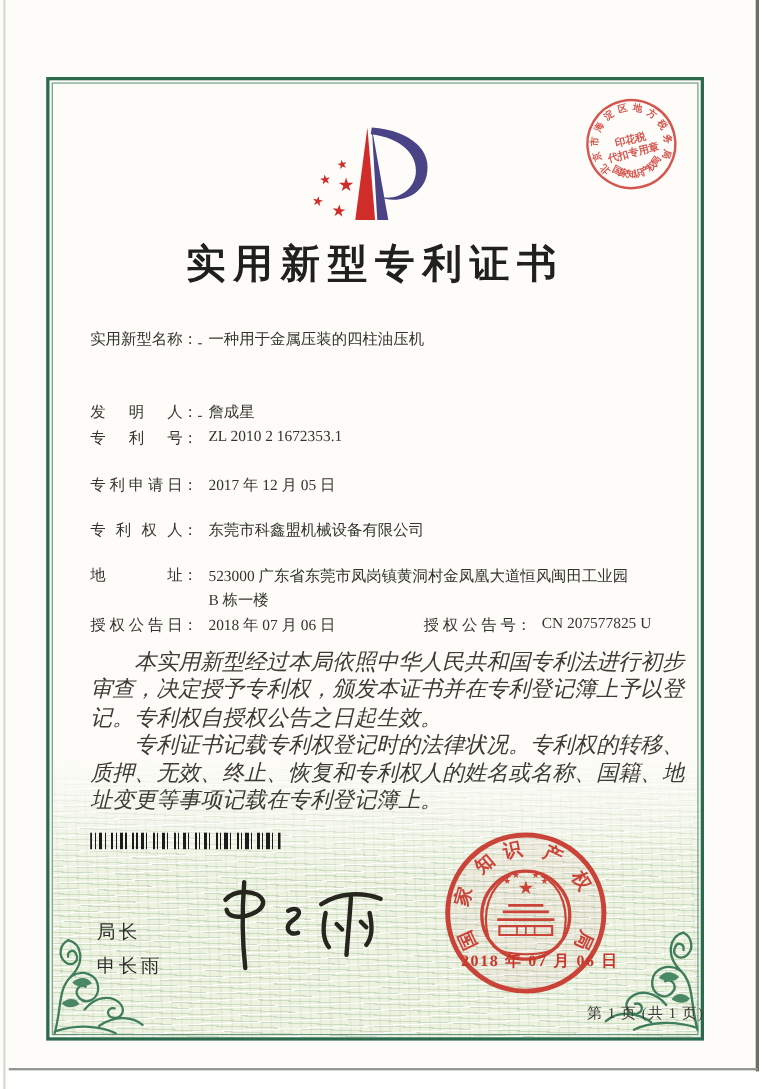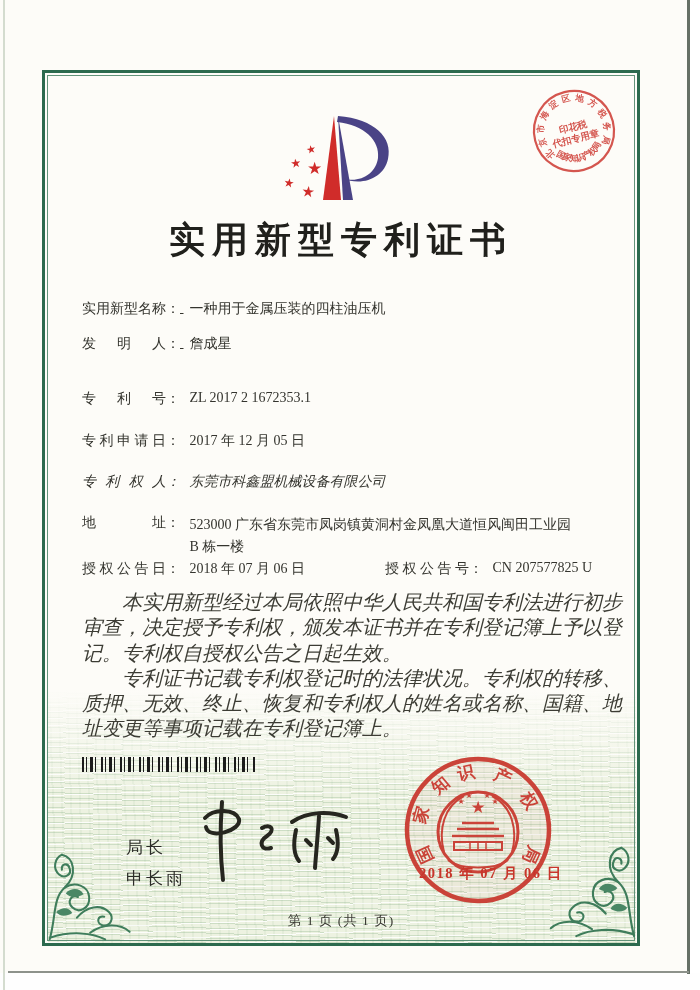--- a/index.html
+++ b/index.html
@@ -37,56 +37,56 @@
     font-size:36px; font-weight:600; letter-spacing:7px; color:#20201c; }
 
   
   .fields { position:absolute; left:82px; top:0; width:545px; color:#34342e; font-size:14px; }
   .frow { position:absolute; left:0; white-space:nowrap; }
   .f-label { display:inline-block; width:84px; text-align:justify; text-align-last:justify; vertical-align:top; }
   .f-colon { display:inline-block; vertical-align:top; }
   .f-value { display:inline-block; margin-left:6px; vertical-align:top; }
   .f-value-wrap { white-space:normal; width:392px; line-height:22px; }
   .row-name   { top:300px;text-decoration:underline; }
-  .row-inv    { top:335px;text-decoration:underline; }
+  .row-inv    { top:366px;text-decoration:underline; }
   .row-pno    { top:390px; }
   .row-fdate  { top:432px; }
-  .row-ptee   { top:473px;font-style:italic; }
+  .row-ptee   { top:473px; }
   .row-addr   { top:514px; }
   .row-gdate  { top:560px; }
   .row-gno    { top:560px; left:303px; }
 
   
   .paras { position:absolute; left:82px; top:590px; width:540px;
     font-size:20px; line-height:25.3px; color:#3c3c34; text-align:justify; font-style:italic; }
   .paras p { text-indent:2em; }
 
   .barcode { position:absolute; left:82px; top:757px; width:173px; height:15px;
     background-image:repeating-linear-gradient(90deg,
       #1c1c1c 0 2px, transparent 2px 4px,
       #1c1c1c 4px 5px, transparent 5px 8px,
       #1c1c1c 8px 11px, transparent 11px 13px,
       #1c1c1c 13px 14px, transparent 14px 19px); }
 
   .director { position:absolute; left:88px; top:832px; font-family:"Liberation Sans","DejaVu Sans",sans-serif;
-    font-size:17px; color:#2c2c28; letter-spacing:3px; line-height:31px; font-weight:500;margin-left:38px; }
+    font-size:17px; color:#2c2c28; letter-spacing:3px; line-height:31px; font-weight:500; }
 
   .signature { position:absolute; left:192px; top:788px; }
 
   .seal { position:absolute; left:398px; top:750px; opacity:.92; }
   .seal-date { position:absolute; left:419px; top:864px; font-size:14.5px; letter-spacing:1.5px;
     color:#c8352b; white-space:nowrap; font-weight:600; }
 
   .tax-stamp { position:absolute; left:531px; top:88px; transform:rotate(-14deg); opacity:.88; }
 
   .ornament { position:absolute; }
   .orn-left  { left:45px;  top:850px; }
   .orn-right { left:541px; top:842px; }
 
-  .footer { position:absolute; left:42px; top:912px; width:598px; text-align:center;
+  .footer { position:absolute; left:42px; top:912px; width:598px; text-align:right;
     font-size:13.5px; color:#3b3b34; letter-spacing:1px; }
 
   svg text { font-family:"Liberation Serif","DejaVu Serif",serif; }
 </style>
 </head>
 <body>
 
 <div class="scan">
 
   <div class="guilloche"></div>
@@ -139,21 +139,21 @@
     <div class="frow row-name">
       <span class="f-label">实用新型名称</span><span class="f-colon">：</span>
       <span class="f-value">一种用于金属压装的四柱油压机</span>
     </div>
     <div class="frow row-inv">
       <span class="f-label">发明人</span><span class="f-colon">：</span>
       <span class="f-value">詹成星</span>
     </div>
     <div class="frow row-pno">
       <span class="f-label">专利号</span><span class="f-colon">：</span>
-      <span class="f-value">ZL 2017 2 1672353.1</span>
+      <span class="f-value">ZL 2010 2 1672353.1</span>
     </div>
     <div class="frow row-fdate">
       <span class="f-label">专利申请日</span><span class="f-colon">：</span>
       <span class="f-value">2017 年 12 月 05 日</span>
     </div>
     <div class="frow row-ptee">
       <span class="f-label">专利权人</span><span class="f-colon">：</span>
       <span class="f-value">东莞市科鑫盟机械设备有限公司</span>
     </div>
     <div class="frow row-addr">

